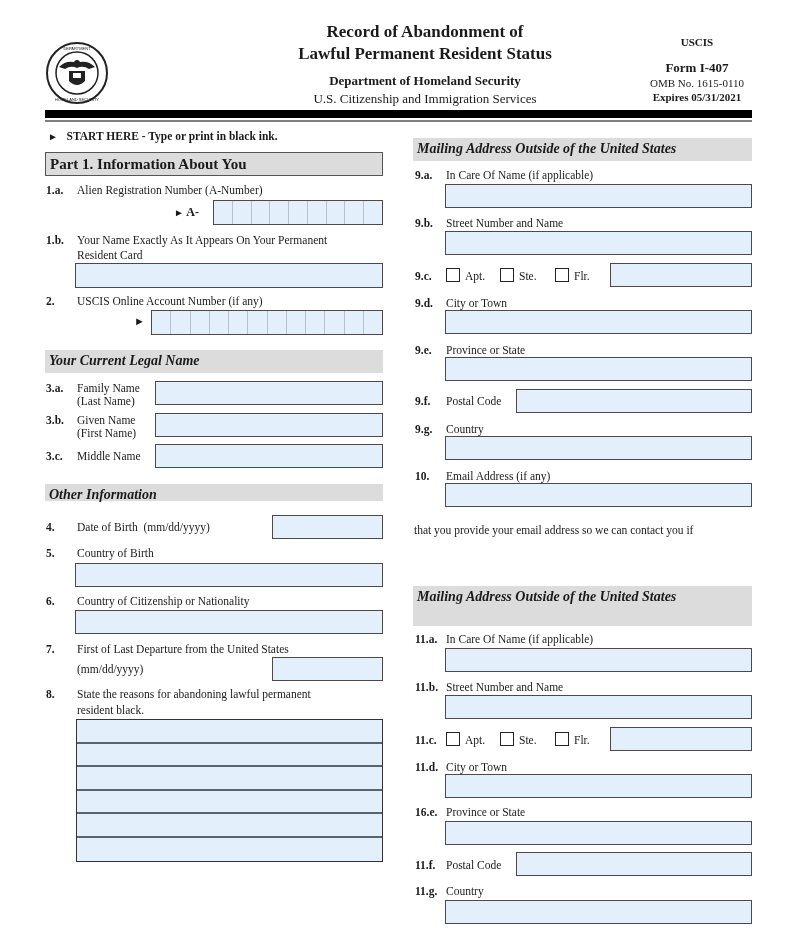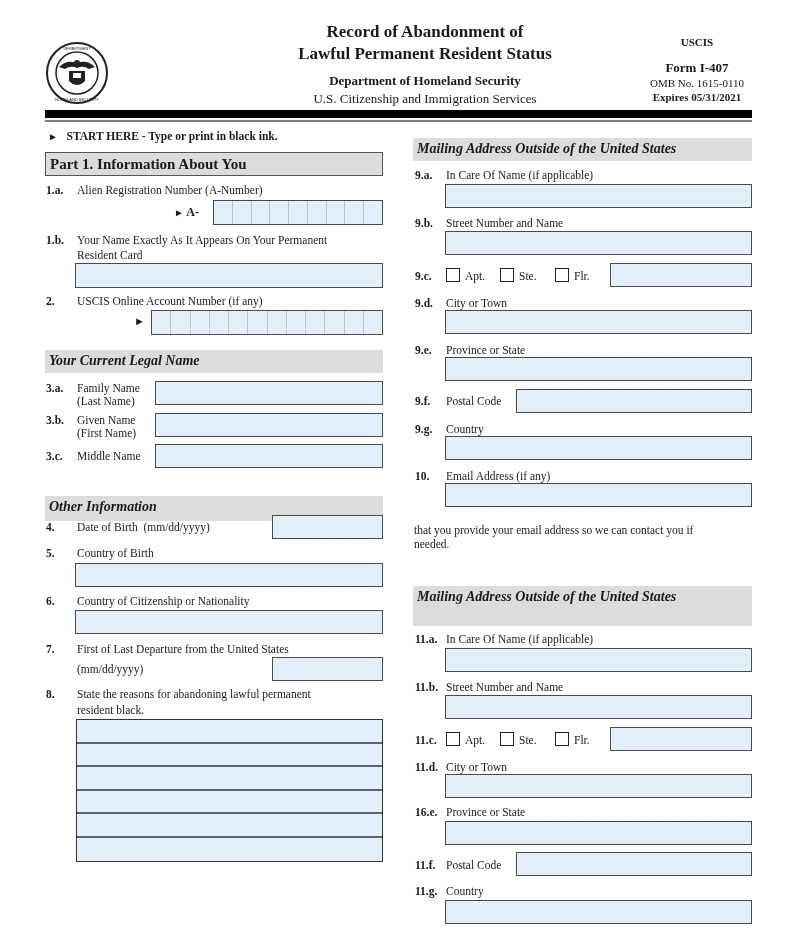--- a/index.html
+++ b/index.html
@@ -113,21 +113,21 @@
 
 <div class="abs num" style="left:46px;top:413px;">3.b.</div>
 <div class="abs lbl" style="left:77px;top:413px;">Given Name</div>
 <div class="abs lbl" style="left:77px;top:426px;">(First Name)</div>
 <div class="abs field" style="left:155px;top:413px;width:228px;height:24px;"></div>
 
 <div class="abs num" style="left:46px;top:449px;">3.c.</div>
 <div class="abs lbl" style="left:77px;top:449px;">Middle Name</div>
 <div class="abs field" style="left:155px;top:444px;width:228px;height:24px;"></div>
 
-<div class="abs secthead italic" style="left:45px;top:496px;width:338px;height:25px;">Other Information</div>
+<div class="abs secthead italic" style="left:45px;top:484px;width:338px;height:17px;">Other Information</div>
 
 <div class="abs num" style="left:46px;top:520px;">4.</div>
 <div class="abs lbl" style="left:77px;top:520px;white-space:pre;">Date of Birth  (mm/dd/yyyy)</div>
 <div class="abs field" style="left:272px;top:515px;width:111px;height:24px;"></div>
 
 <div class="abs num" style="left:46px;top:546px;">5.</div>
 <div class="abs lbl" style="left:77px;top:546px;">Country of Birth</div>
 <div class="abs field" style="left:75px;top:563px;width:308px;height:24px;"></div>
 
 <div class="abs num" style="left:46px;top:594px;">6.</div>
@@ -185,21 +185,20 @@
 <div class="abs num" style="left:415px;top:422px;">9.g.</div>
 <div class="abs lbl" style="left:446px;top:422px;">Country</div>
 <div class="abs field" style="left:445px;top:436px;width:307px;height:24px;"></div>
 
 <div class="abs num" style="left:415px;top:469px;">10.</div>
 <div class="abs lbl" style="left:446px;top:469px;">Email Address (if any)</div>
 <div class="abs field" style="left:445px;top:483px;width:307px;height:24px;"></div>
 
 <div class="abs lbl" style="left:414px;top:523px;width:345px;">
   <div>that you provide your email address so we can contact you if</div>
-  <div>needed.</div>
 </div>
 
 <div class="abs secthead italic" style="left:413px;top:586px;width:339px;height:40px;line-height:19px;padding-top:1px;">
   <div>Mailing Address Outside of the United States</div>
 </div>
 
 <div class="abs num" style="left:415px;top:632px;">11.a.</div>
 <div class="abs lbl" style="left:446px;top:632px;">In Care Of Name (if applicable)</div>
 <div class="abs field" style="left:445px;top:648px;width:307px;height:24px;"></div>
 

